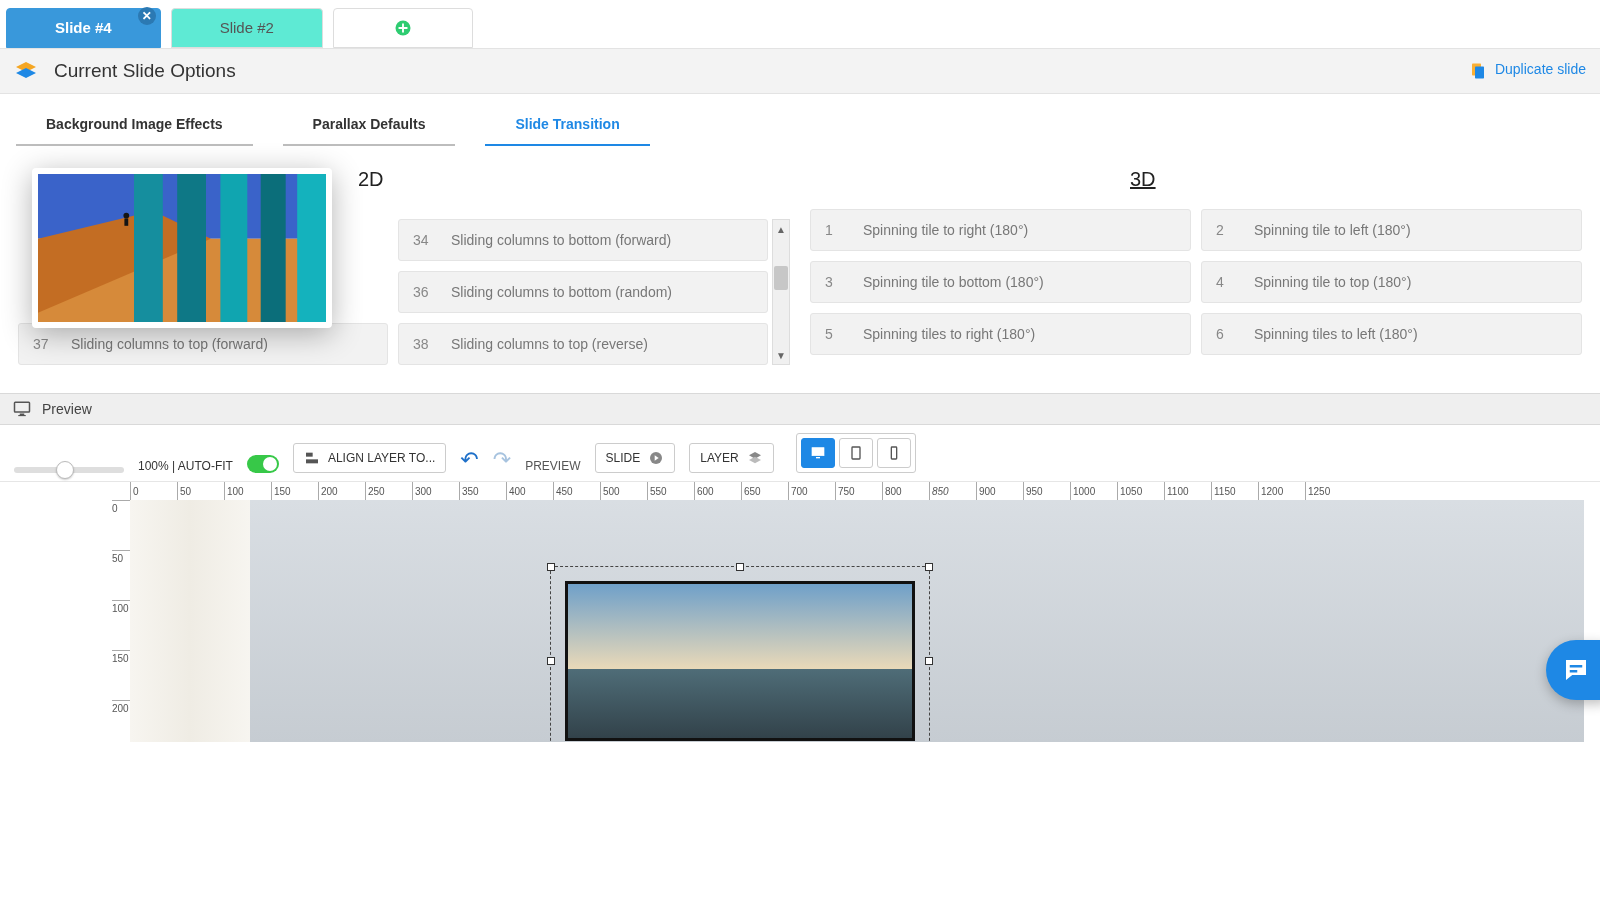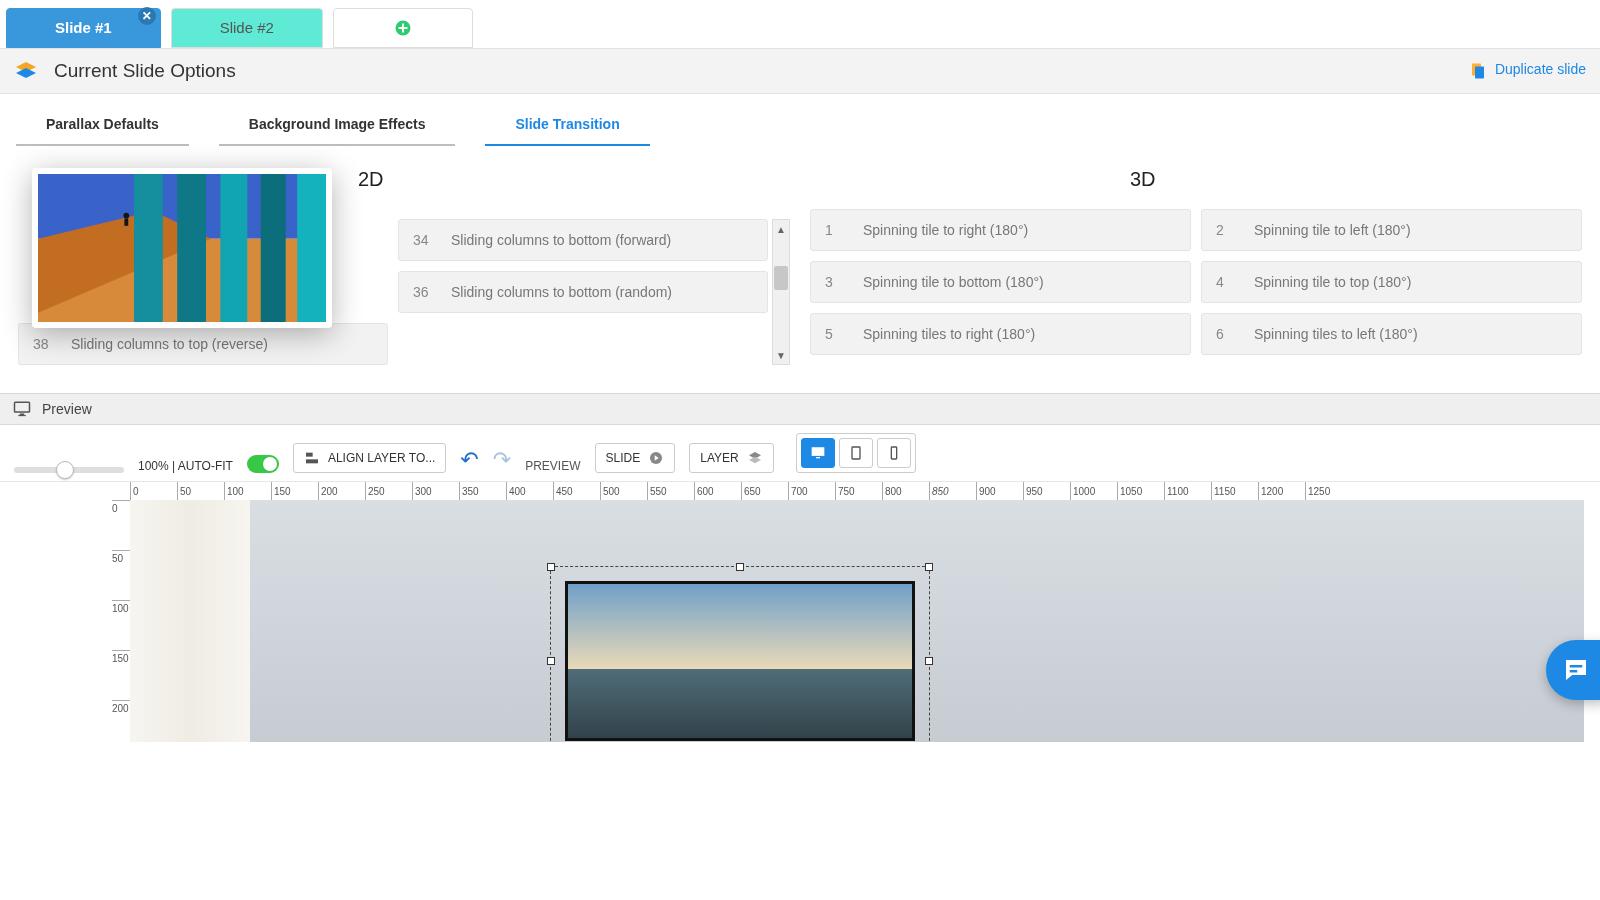--- a/index.html
+++ b/index.html
@@ -19,21 +19,21 @@
   .duplicate { display:flex; gap:8px; color:#1e88e5; cursor:pointer; font-size:14px; }
   .duplicate svg { width:18px; height:20px; }
   
   .sub-tabs { display:flex; gap:30px; padding:14px 16px 0; }
   .sub-tab { padding:8px 30px 12px; font-weight:600; color:#333; border-bottom:2px solid #bdbdbd; cursor:pointer; }
   .sub-tab.active { color:#1e88e5; border-bottom:2px solid #1e88e5; }
   
   .transition-area { display:flex; gap:20px; padding:22px 18px 28px; position:relative; }
   .col-2d, .col-3d { flex:1; position:relative; }
   .col-title { font-size:20px; color:#222; margin-bottom:18px; margin-left:340px; }
-  .col-3d .col-title { margin-left:320px; }
+  .col-3d .col-title { margin-left:320px;text-decoration:underline; }
   .trans-grid { display:grid; grid-template-columns:1fr 1fr; gap:10px 10px; }
   .trans-item { background:#f2f2f2; border:1px solid #e4e4e4; border-radius:3px; padding:12px 14px; display:flex; align-items:center; gap:20px; cursor:pointer; color:#777; }
   .trans-num { color:#888; min-width:18px; }
   
   .preview-float { position:absolute; top:0; left:14px; width:300px; height:160px; background:#fff; border:6px solid #fff; border-radius:4px; box-shadow:0 6px 30px rgba(0,0,0,.3); z-index:5; overflow:hidden; }
   
   .scrollbar-2d { width:18px; background:#f0f0f0; border:1px solid #ddd; display:flex; flex-direction:column; justify-content:space-between; align-items:center; margin-left:4px; }
   .scroll-btn { height:18px; width:100%; display:flex; align-items:center; justify-content:center; color:#666; cursor:pointer; font-size:10px; }
   .scroll-thumb { width:14px; height:24px; background:#c7c7c7; border-radius:2px; margin-top:28px; }
   .scroll-track { flex:1; display:flex; flex-direction:column; align-items:center; }
@@ -75,21 +75,21 @@
   .h-w{top:calc(50% - 4px);left:-4px}.h-e{top:calc(50% - 4px);right:-4px}
   
   .chat-fab { position:fixed; right:-6px; bottom:200px; width:60px; height:60px; background:#1e88e5; border-radius:30px 0 0 30px; display:flex; align-items:center; justify-content:center; color:#fff; box-shadow:0 4px 12px rgba(0,0,0,.25); }
   .chat-fab svg { width:30px; height:30px; }
 </style>
 </head>
 <body>
 
 <div class="tabs-row">
   <div class="slide-tab active">
-    <span>Slide #1</span>
+    <span>Slide #4</span>
     <span class="close">✕</span>
   </div>
   <div class="slide-tab">
     <span>Slide #2</span>
   </div>
   <div class="slide-add">
     <svg viewBox="0 0 24 24">
         <circle cx="12" cy="12" r="10" fill="#2ecc71"></circle>
         <path d="M12 7v10M7 12h10" stroke="#fff" stroke-width="2.5" stroke-linecap="round"></path>
       </svg>
@@ -107,22 +107,22 @@
   <div class="duplicate">
     <svg viewBox="0 0 24 24">
         <rect x="4" y="2" width="12" height="16" rx="1" fill="#fbb034"></rect>
         <rect x="8" y="6" width="12" height="16" rx="1" fill="#1e88e5"></rect>
       </svg>
     <span>Duplicate slide</span>
   </div>
 </div>
 
 <div class="sub-tabs">
+  <div class="sub-tab">Background Image Effects</div>
   <div class="sub-tab">Parallax Defaults</div>
-  <div class="sub-tab">Background Image Effects</div>
   <div class="sub-tab active">Slide Transition</div>
 </div>
 
 <div class="transition-area">
   <div class="col-2d">
     <div class="col-title">2D</div>
 
     <div class="preview-float">
       <svg width="100%" height="100%" viewBox="0 0 300 160" preserveAspectRatio="none">
         <rect x="0" y="0" width="300" height="70" fill="#3a63c9"></rect>
@@ -142,20 +142,24 @@
       <div class="trans-grid">
         <div class="trans-item" style="visibility:hidden"></div>
         <div class="trans-item">
           <span class="trans-num">34</span>
           <span>Sliding columns to bottom (forward)</span>
         </div>
         <div class="trans-item" style="visibility:hidden"></div>
         <div class="trans-item">
           <span class="trans-num">36</span>
           <span>Sliding columns to bottom (random)</span>
+        </div>
+        <div class="trans-item">
+          <span class="trans-num">37</span>
+          <span>Sliding columns to top (forward)</span>
         </div>
         <div class="trans-item">
           <span class="trans-num">38</span>
           <span>Sliding columns to top (reverse)</span>
         </div>
       </div>
       <div class="scrollbar-2d">
         <div class="scroll-btn">▲</div>
         <div class="scroll-track">
             <div class="scroll-thumb"></div>

